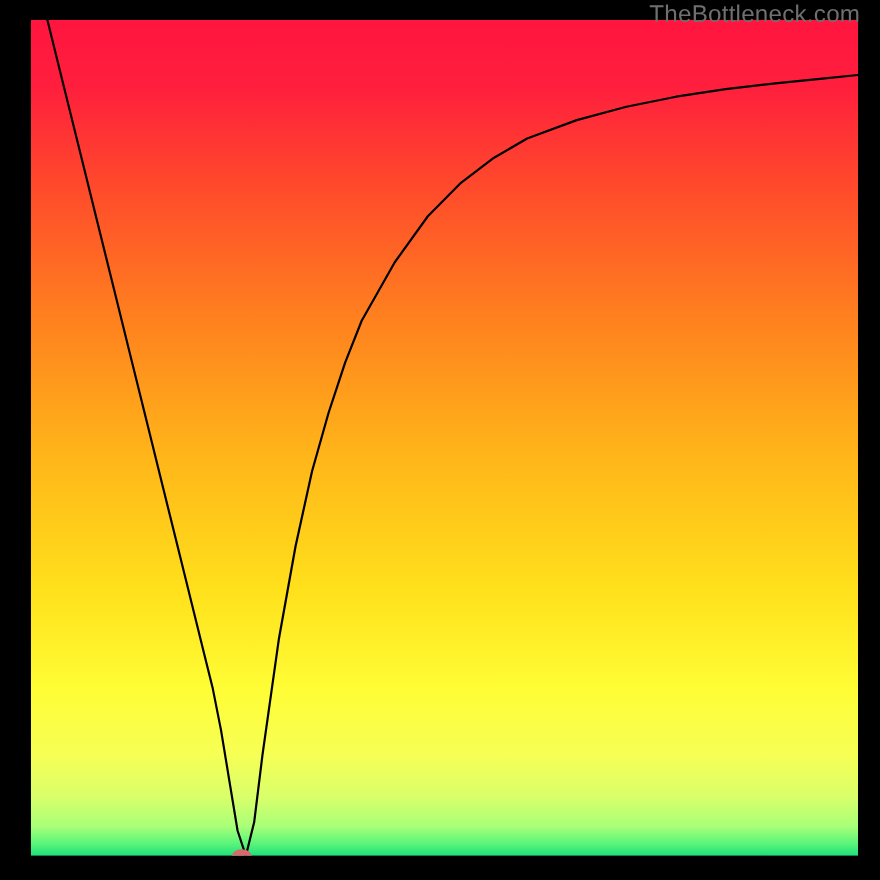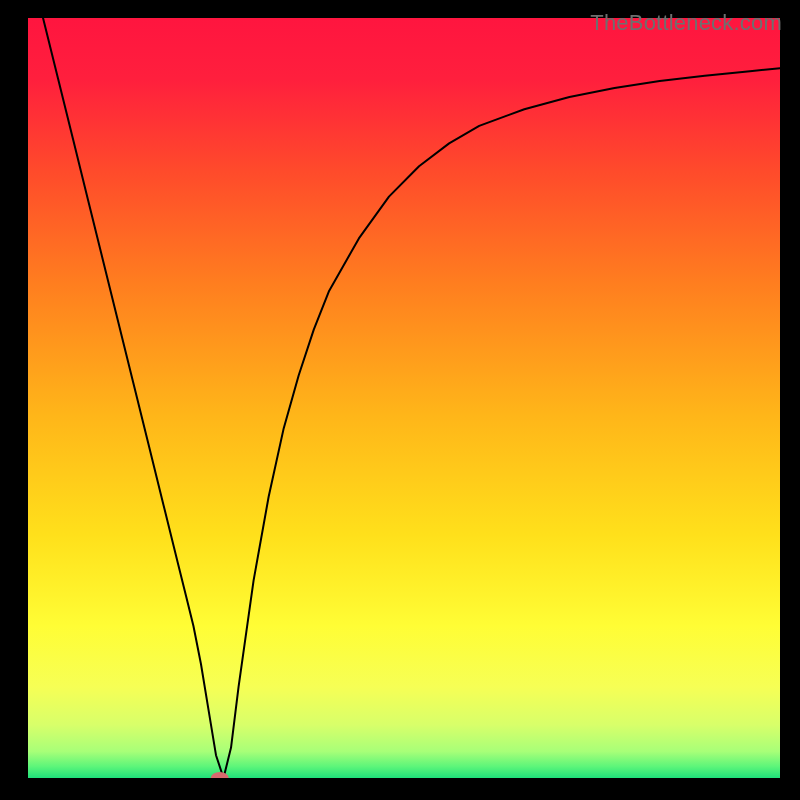--- a/index.html
+++ b/index.html
@@ -21,21 +21,21 @@
   }
   .plot {
     position: absolute;
     left: 0;
     top: 0;
     width: 752px;
     height: 760px;
   }
   .watermark {
     position: absolute;
-    top: 10px;
+    top: 0;
     right: 18px;
     color: #6f6f6f;
     font-size: 22px;
     font-weight: 500;
     letter-spacing: 0.2px;
     user-select: none;
   }
   svg { display: block; }
 </style>
 </head>

